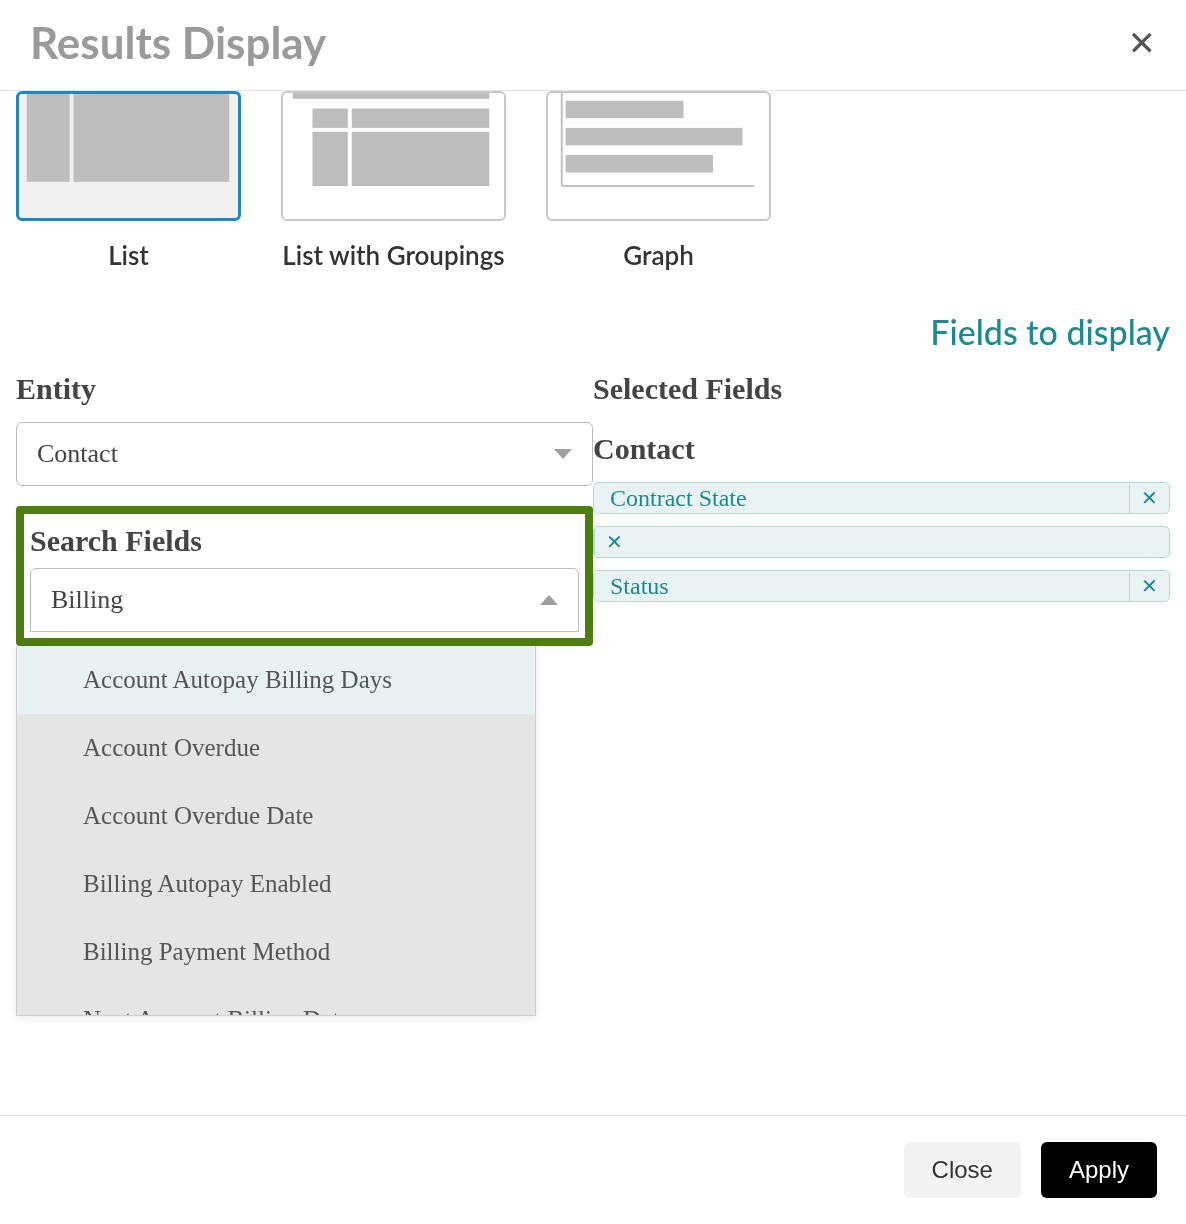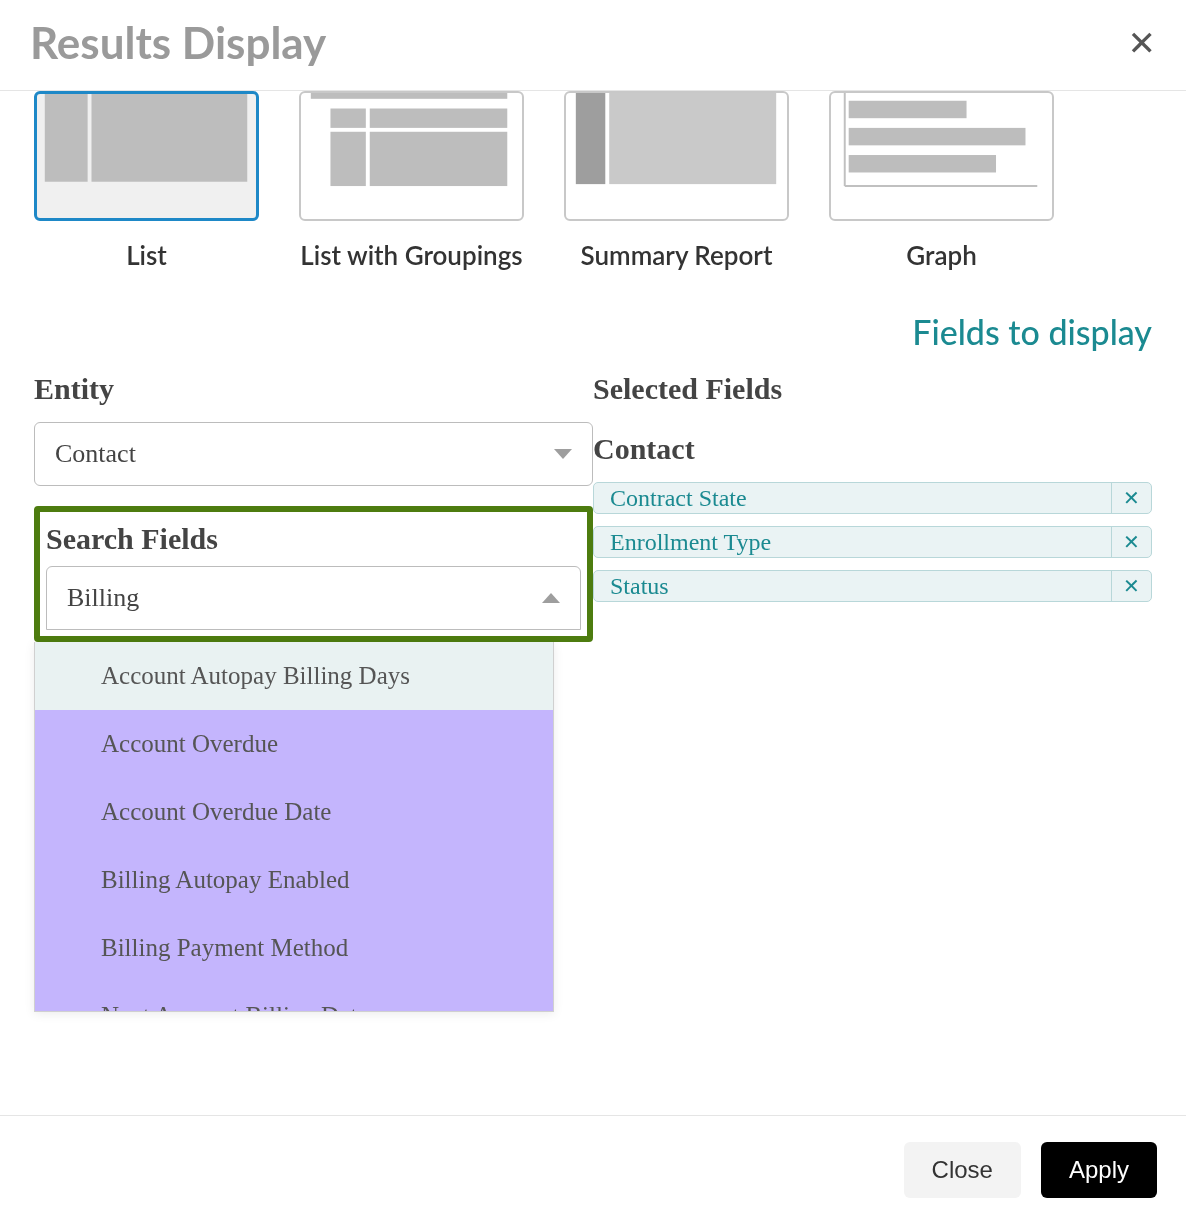--- a/index.html
+++ b/index.html
@@ -30,21 +30,21 @@
     color: #9a9a9a;
   }
   .close-x {
     font-size: 34px;
     color: #555;
     cursor: pointer;
     line-height: 1;
   }
   .modal-body {
     flex: 1;
-    padding: 0 34px;
+    padding: 0 16px;
     overflow: hidden;
   }
   
   .display-types {
     display: flex;
     gap: 40px;
     margin-top: 0;
   }
   .display-type {
     width: 225px;
@@ -115,21 +115,21 @@
   }
   .caret-down, .caret-up {
     width: 0; height: 0;
     border-left: 9px solid transparent;
     border-right: 9px solid transparent;
   }
   .caret-down { border-top: 10px solid #9e9e9e; }
   .caret-up { border-bottom: 10px solid #9e9e9e; }
 
   .highlight-box {
-    border: 6px solid #4d7c0f;
+    border: 8px solid #4d7c0f;
     border-radius: 4px;
     padding: 6px 6px 6px 6px;
     margin-top: 20px;
     position: relative;
   }
   .highlight-box .field-label {
     margin-top: 4px;
     margin-bottom: 10px;
     padding-left: 0;
   }
@@ -137,21 +137,21 @@
     border-bottom-left-radius: 0;
     border-bottom-right-radius: 0;
   }
 
   .dropdown-list {
     position: absolute;
     left: 0;
     top: 100%;
     width: 520px;
     margin-left: 0px;
-    background: #c4b5fd;
+    background: #e5e5e5;
     border: 1px solid #d0d0d0;
     box-shadow: 0 2px 10px rgba(0,0,0,0.08);
     z-index: 5;
     border-top: none;
     max-height: 370px;
     overflow: hidden;
   }
   .dd-wrap { position: relative; }
   .dropdown-list .dd-item {
     padding: 20px 20px 20px 66px;
@@ -257,29 +257,20 @@
             <rect x="10" y="0" width="200" height="6" fill="#bdbdbd"></rect>
             <rect x="30" y="16" width="36" height="20" fill="#bdbdbd"></rect>
             <rect x="70" y="16" width="140" height="20" fill="#bdbdbd"></rect>
             <rect x="30" y="40" width="36" height="56" fill="#bdbdbd"></rect>
             <rect x="70" y="40" width="140" height="56" fill="#bdbdbd"></rect>
           </svg>
         </div>
         <div class="display-label">List with Groupings</div>
       </div>
 
-      <div class="display-type">
-        <div class="thumb">
-          <svg viewBox="0 0 225 130" preserveAspectRatio="none">
-            <rect x="10" y="0" width="30" height="94" fill="#9e9e9e"></rect>
-            <rect x="44" y="0" width="170" height="94" fill="#c9c9c9"></rect>
-          </svg>
-        </div>
-        <div class="display-label">Summary Report</div>
-      </div>
 
       <div class="display-type">
         <div class="thumb">
           <svg viewBox="0 0 225 130" preserveAspectRatio="none">
             <line x1="14" y1="0" x2="14" y2="96" stroke="#c0c0c0" stroke-width="2"></line>
             <rect x="18" y="8" width="120" height="18" fill="#bdbdbd"></rect>
             <rect x="18" y="36" width="180" height="18" fill="#bdbdbd"></rect>
             <rect x="18" y="64" width="150" height="18" fill="#bdbdbd"></rect>
             <line x1="14" y1="96" x2="210" y2="96" stroke="#c0c0c0" stroke-width="2"></line>
           </svg>
@@ -321,21 +312,20 @@
 
       <div class="col">
         <div class="field-label">Selected Fields</div>
         <div class="sub-title">Contact</div>
 
         <div class="chip">
           <div class="chip-label">Contract State</div>
           <div class="chip-remove">✕</div>
         </div>
         <div class="chip">
-          <div class="chip-label">Enrollment Type</div>
           <div class="chip-remove">✕</div>
         </div>
         <div class="chip">
           <div class="chip-label">Status</div>
           <div class="chip-remove">✕</div>
         </div>
       </div>
 
     </div>
 

